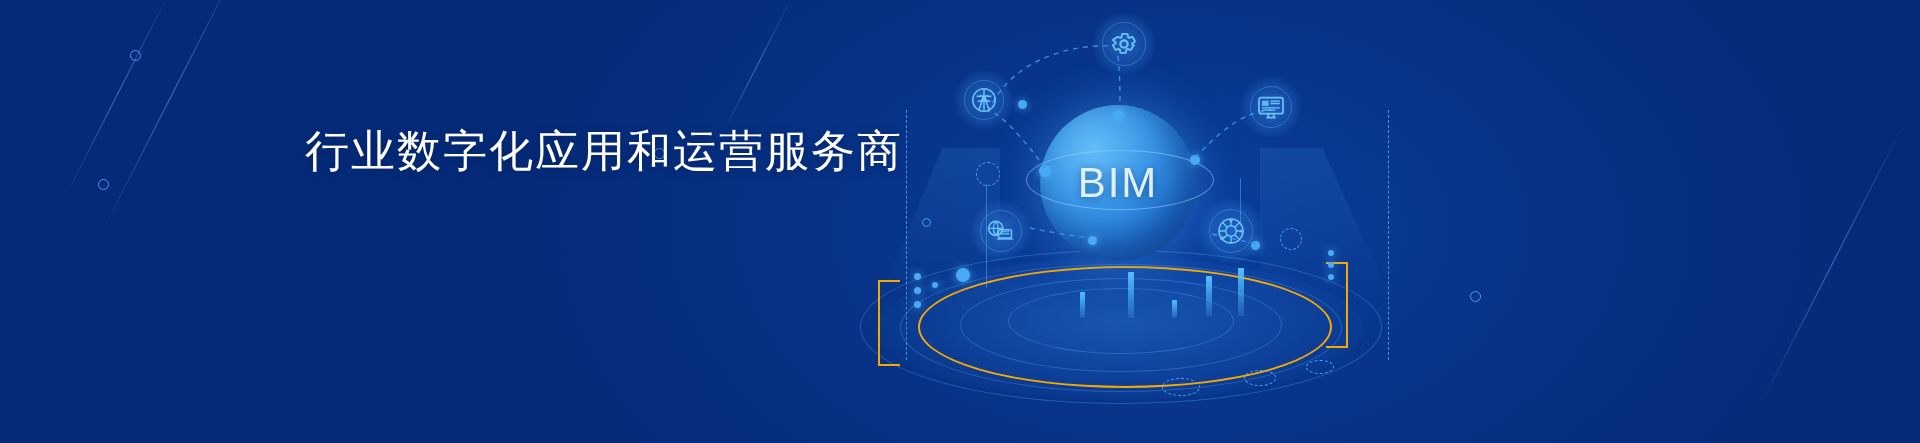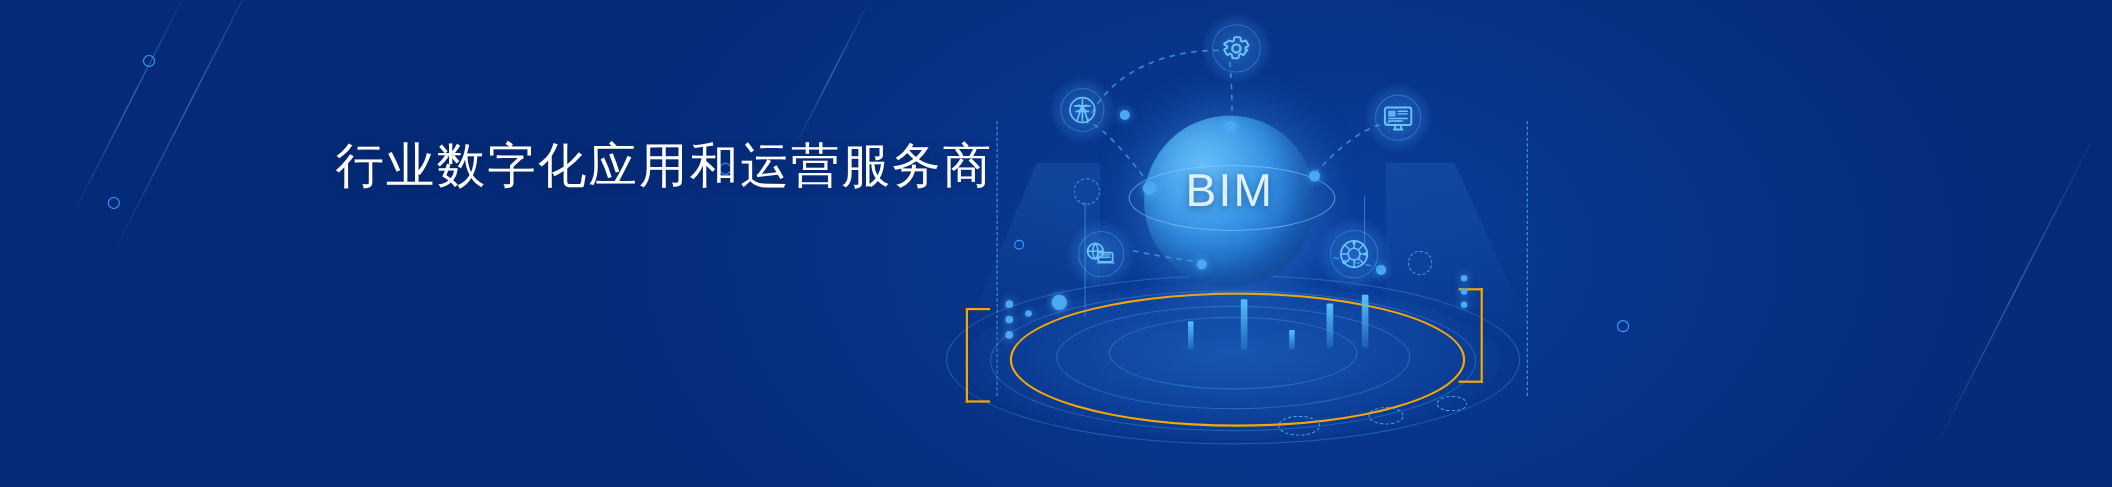--- a/index.html
+++ b/index.html
@@ -33,21 +33,21 @@
     position:absolute;left:200px;top:105px;width:156px;height:156px;border-radius:50%;
     background:
       radial-gradient(circle at 34% 28%, #64bdf7 0%, #3a97e8 38%, #1f6fd0 68%, #1a5cb8 100%);
     box-shadow:0 0 38px 10px rgba(70,160,250,.30), inset -10px -14px 34px rgba(10,45,110,.55);
   }
   .sphere-ring{
     position:absolute;left:186px;top:150px;width:186px;height:58px;border-radius:50%;
     border:1.5px solid rgba(150,210,255,.55);
   }
   .bimtext{
-    position:absolute;left:200px;top:95px;width:156px;height:156px;
+    position:absolute;left:200px;top:105px;width:156px;height:156px;
     display:flex;align-items:center;justify-content:center;
     color:#dff1ff;font-size:42px;letter-spacing:2px;font-weight:400;
     text-shadow:0 2px 8px rgba(10,50,120,.6);
   }
   .node-ic{
     position:absolute;border-radius:50%;
     background:radial-gradient(circle at 50% 50%, rgba(70,160,250,.40) 0%, rgba(60,150,245,.16) 55%, rgba(50,140,240,0) 72%);
     display:flex;align-items:center;justify-content:center;
   }
   .node-ic .ring{position:absolute;inset:16%;border-radius:50%;border:1px solid rgba(120,200,255,.30);}

